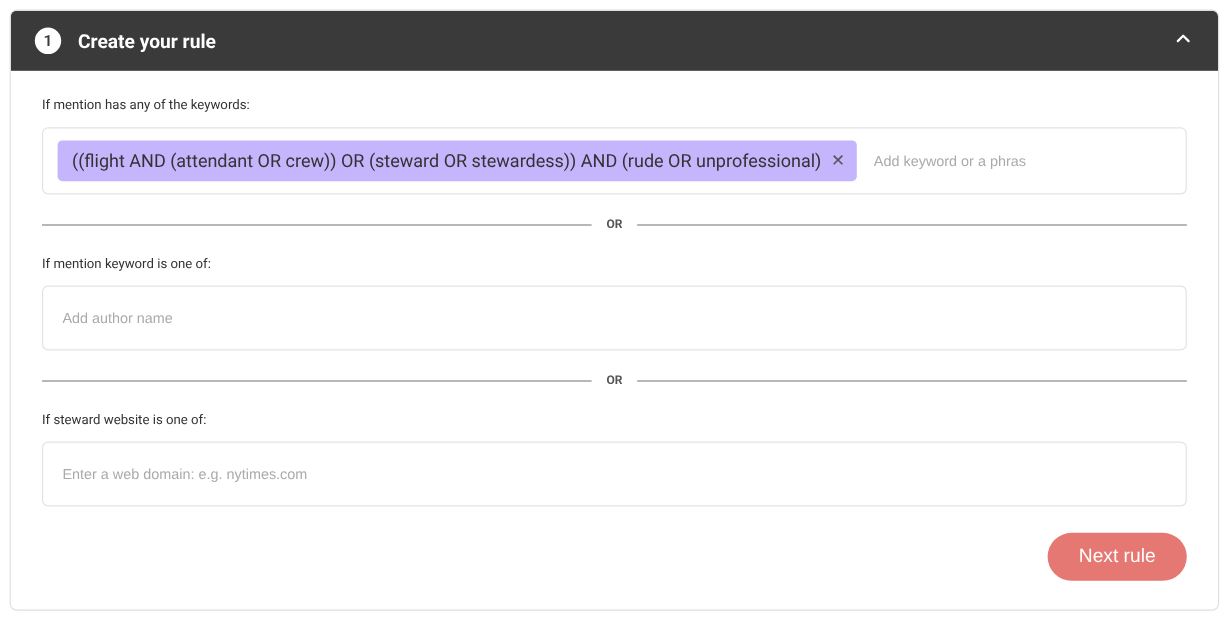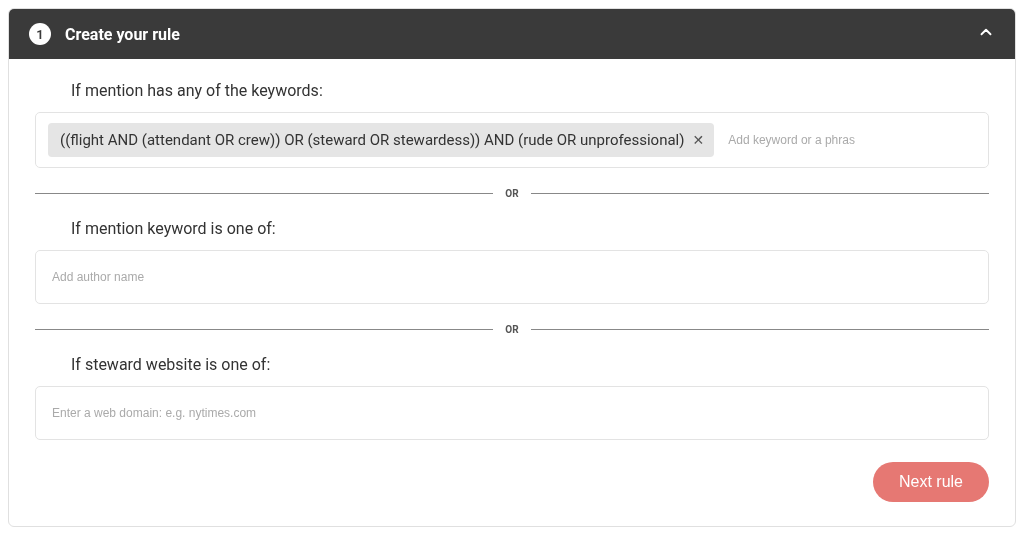--- a/index.html
+++ b/index.html
@@ -48,37 +48,36 @@
       font-size: 16px;
       font-weight: 700;
     }
     .chevron {
       color: #ffffff;
     }
     .card-body {
       padding: 22px 26px 24px 26px;
     }
     .section-label {
-      font-size: 16px;
+      font-size: 11px;
       color: #333;
       margin-bottom: 12px;
-      margin-left: 36px;
     }
     .input-box {
       border: 1px solid #e3e3e3;
       border-radius: 5px;
       padding: 10px 12px;
       display: flex;
       align-items: center;
       flex-wrap: wrap;
       gap: 10px;
       min-height: 54px;
     }
     .tag {
-      background: #e5e5e5;
+      background: #c4b5fd;
       color: #333;
       border-radius: 4px;
       padding: 8px 10px 8px 12px;
       display: flex;
       align-items: center;
       gap: 8px;
       font-size: 15px;
     }
     .tag-remove {
       cursor: pointer;

